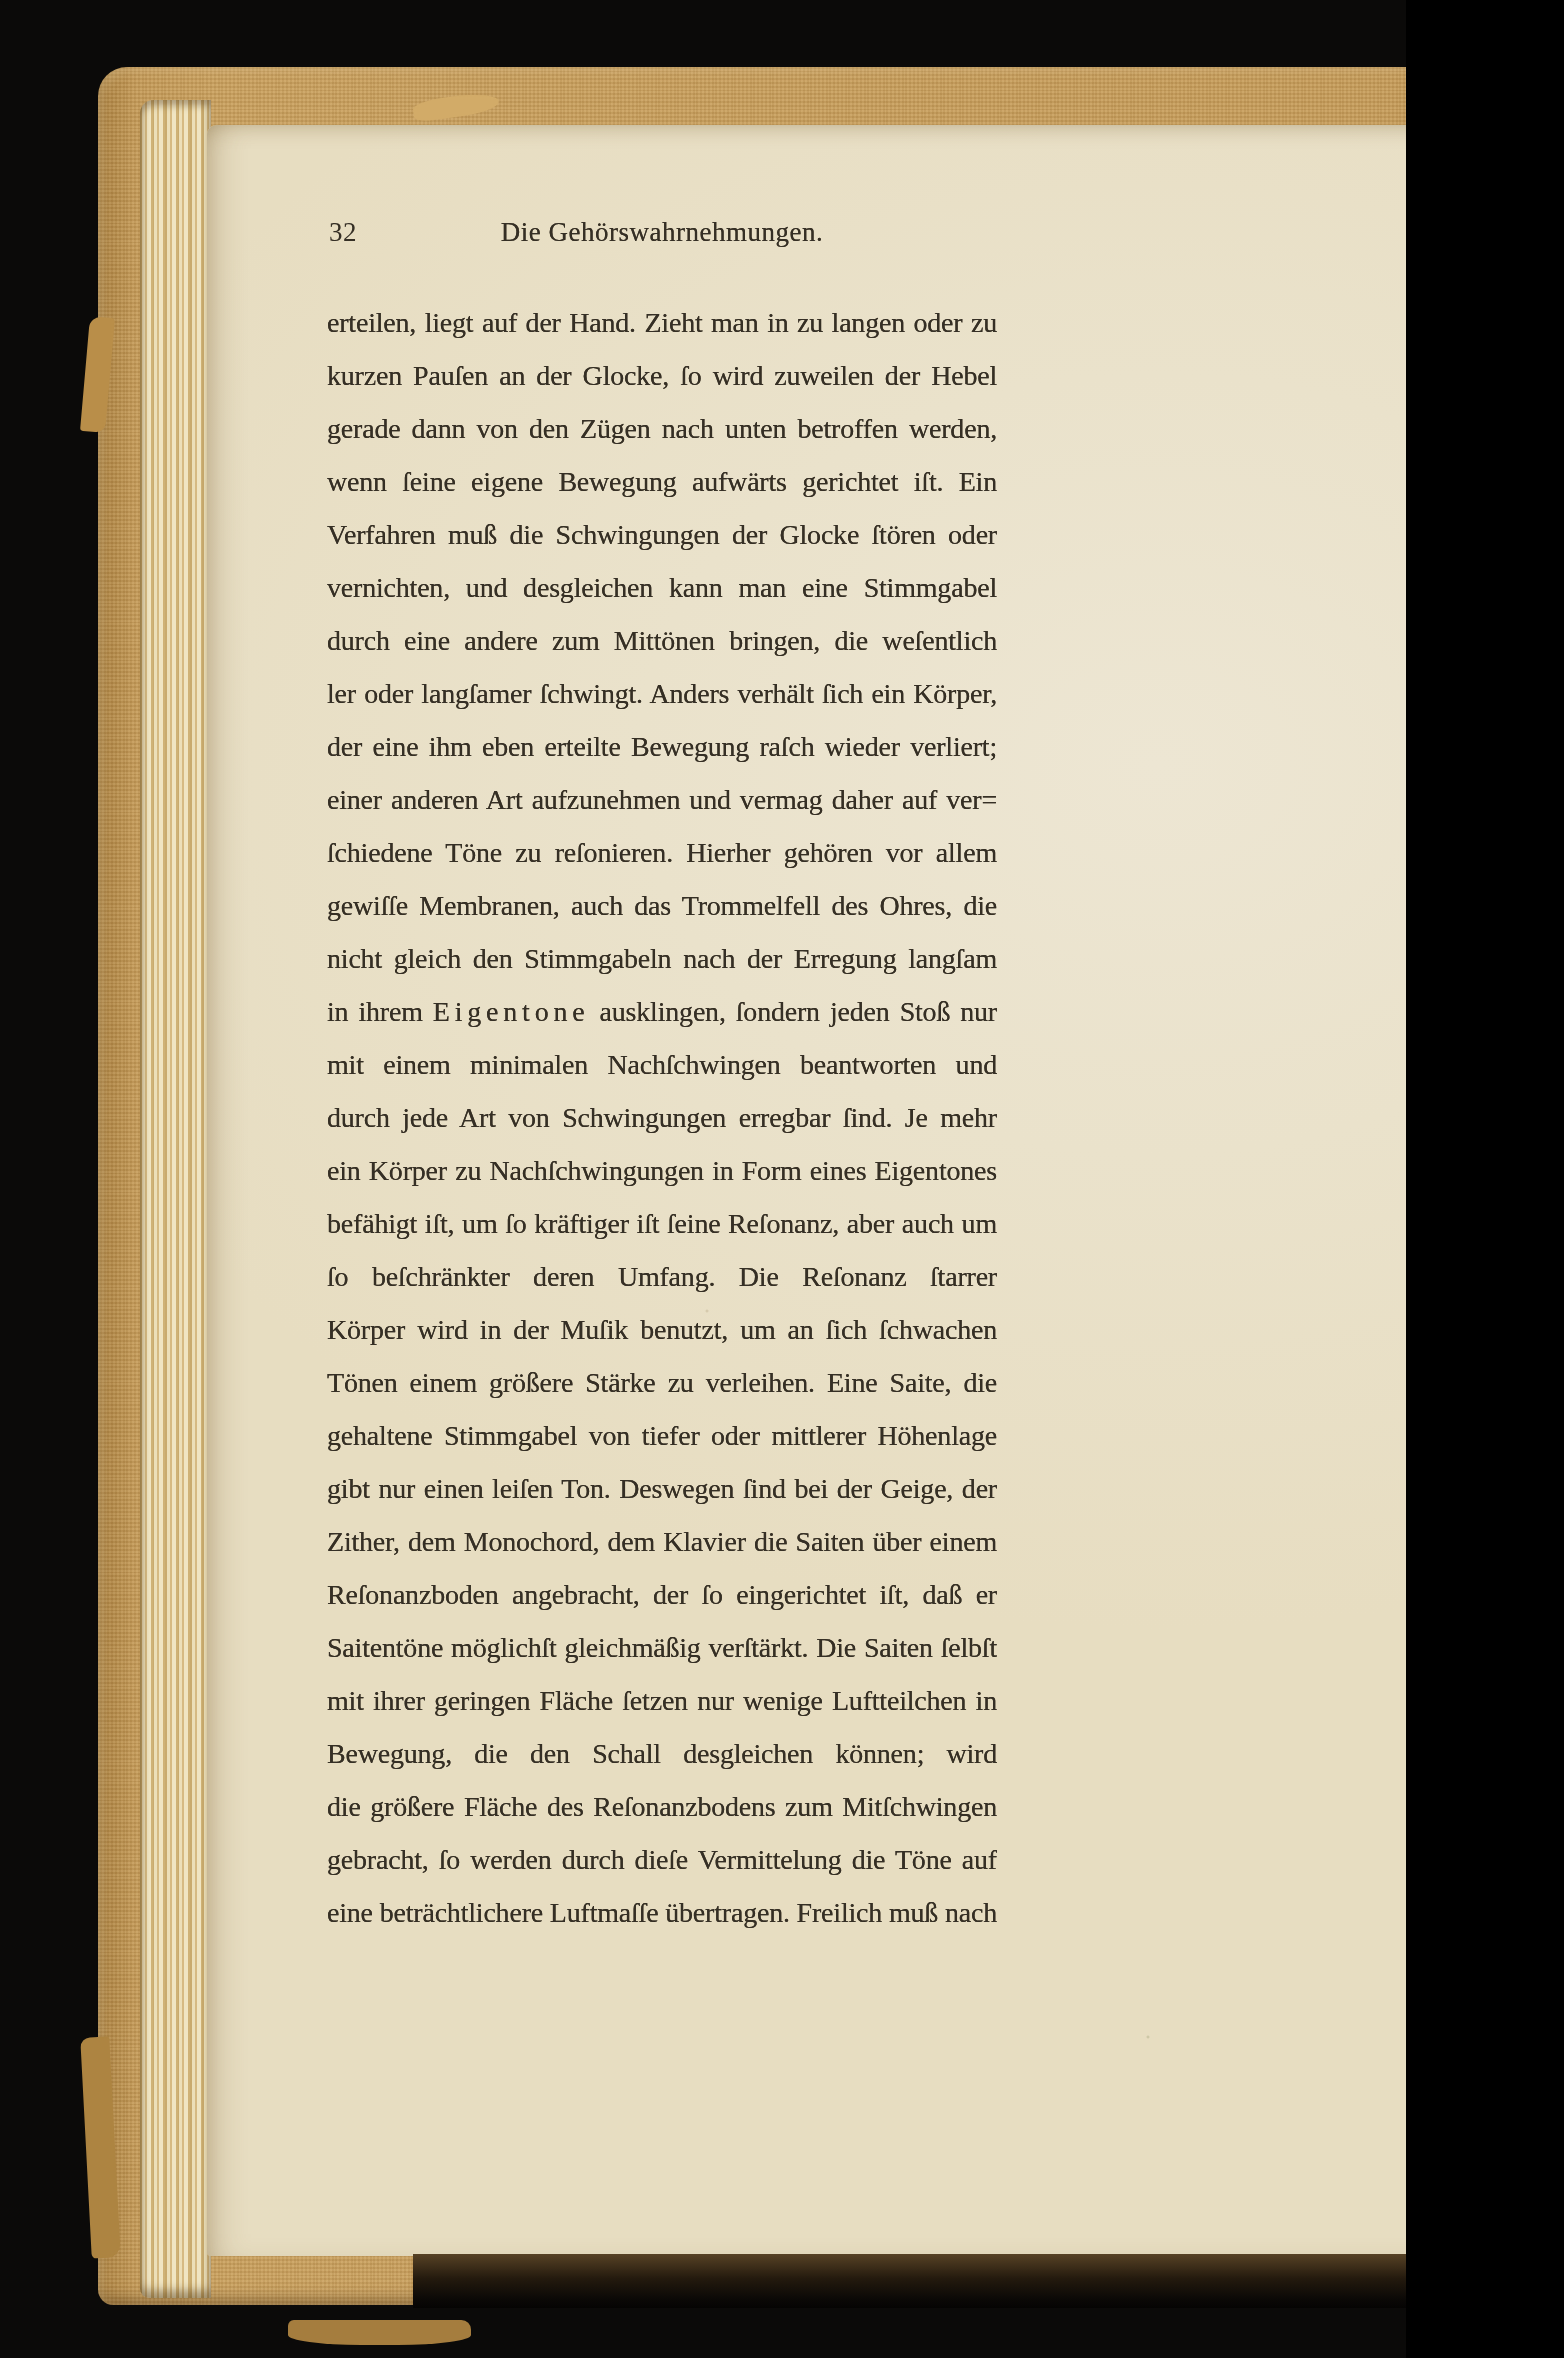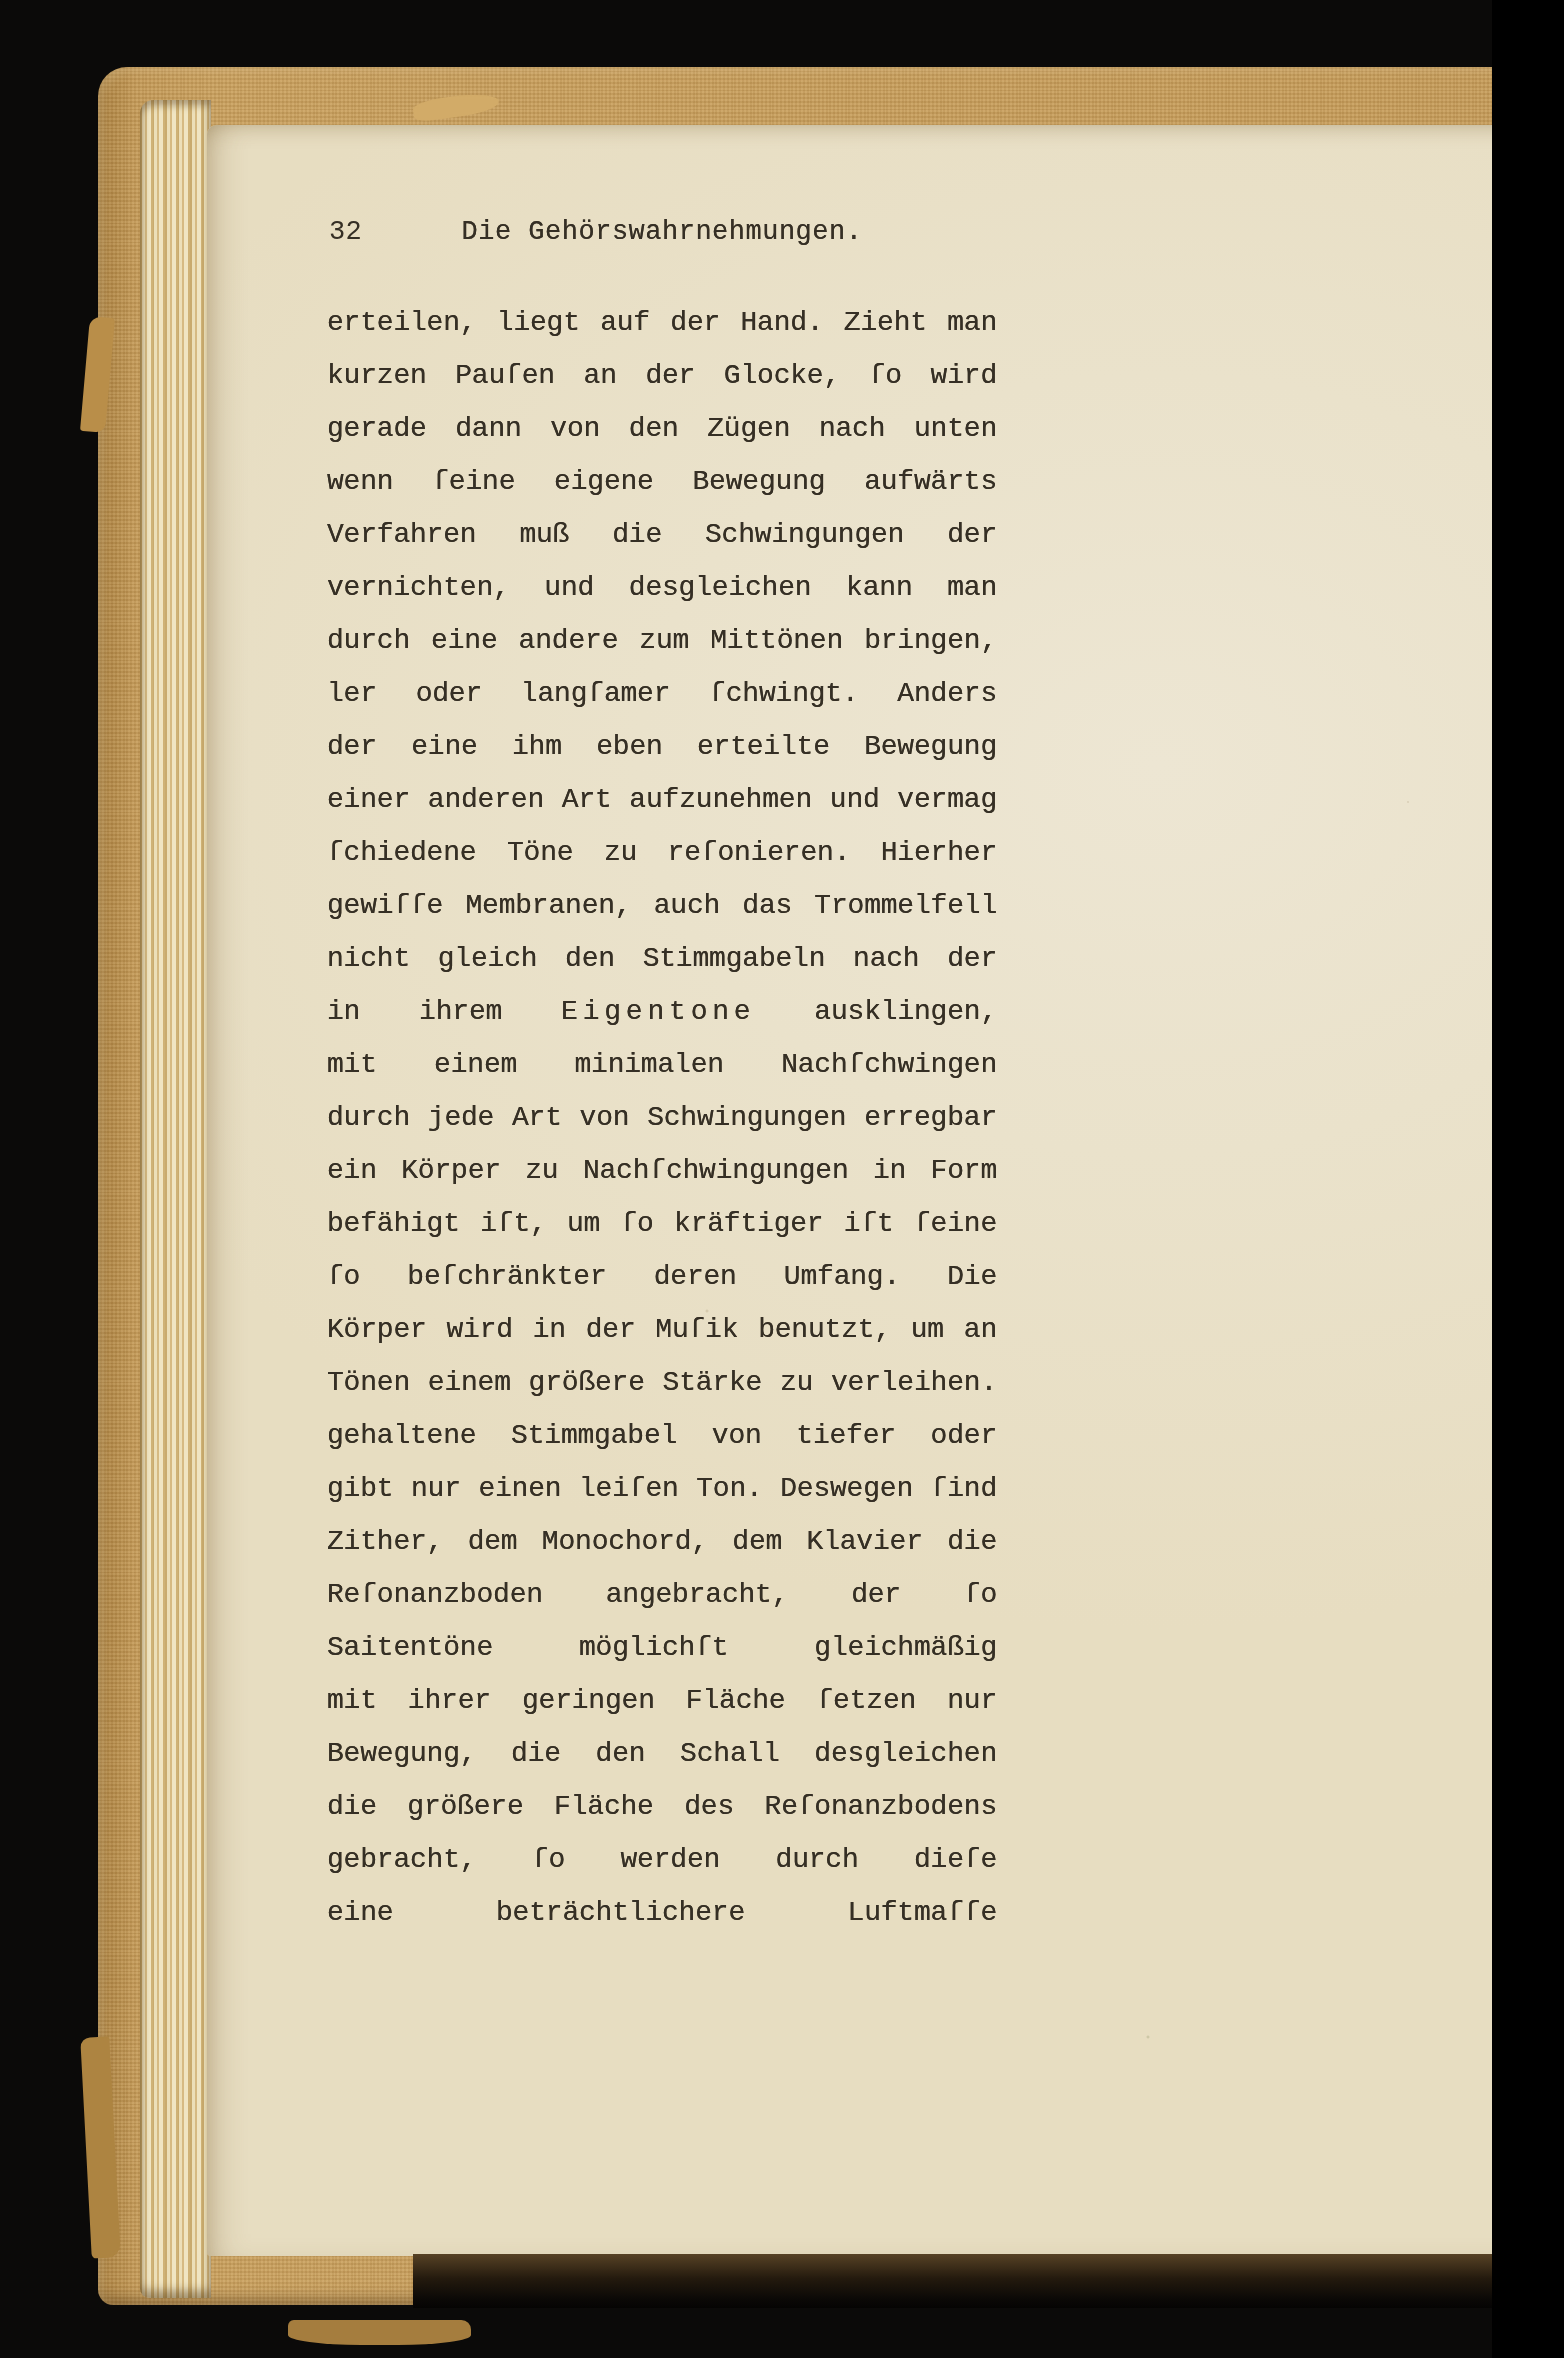--- a/index.html
+++ b/index.html
@@ -1,21 +1,22 @@
 <!DOCTYPE html>
 <html><head>
 <meta charset="utf-8">
 <style>
   html,body{margin:0;padding:0;background:#000;}
   .scan{
     position:relative;
-    width:1492px;height:2359px;
+    width:1366px;height:2359px;
     background:#0b0a09;
     overflow:hidden;
-    font-family:Liberation Mono, monospace;
+    font-family:Liberation Serif, serif;
+    padding-left:40px;
   }
   
   .scan::before{
     content:"";position:absolute;inset:0;
     background:
       radial-gradient(1.9px 1.9px at 1143px 1789px, rgba(220,210,190,.5), transparent 70%),
       radial-gradient(1.9px 1.9px at 288px 2282px, rgba(220,200,180,.4), transparent 70%),
       radial-gradient(2.9px 2.9px at 965px 226px, rgba(230,220,200,.35), transparent 70%),
       radial-gradient(1.9px 1.9px at 134px 615px, rgba(200,190,170,.3), transparent 70%);
     pointer-events:none;

